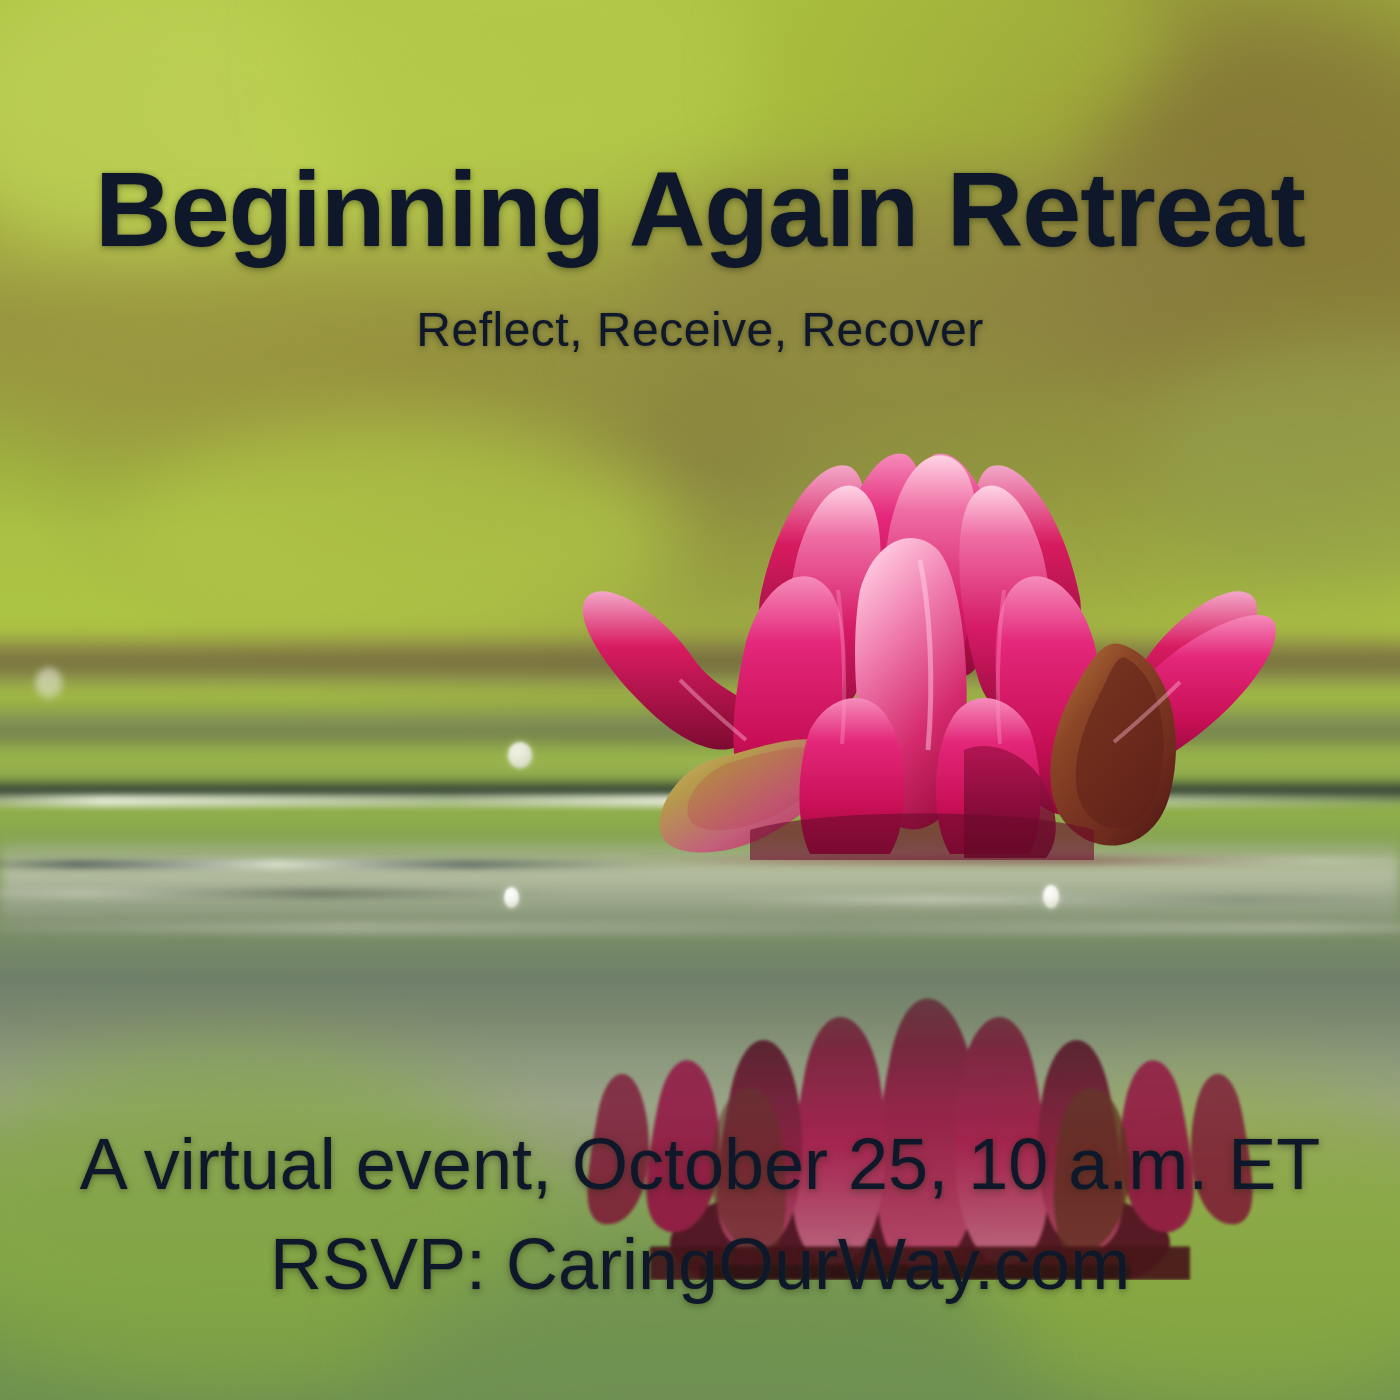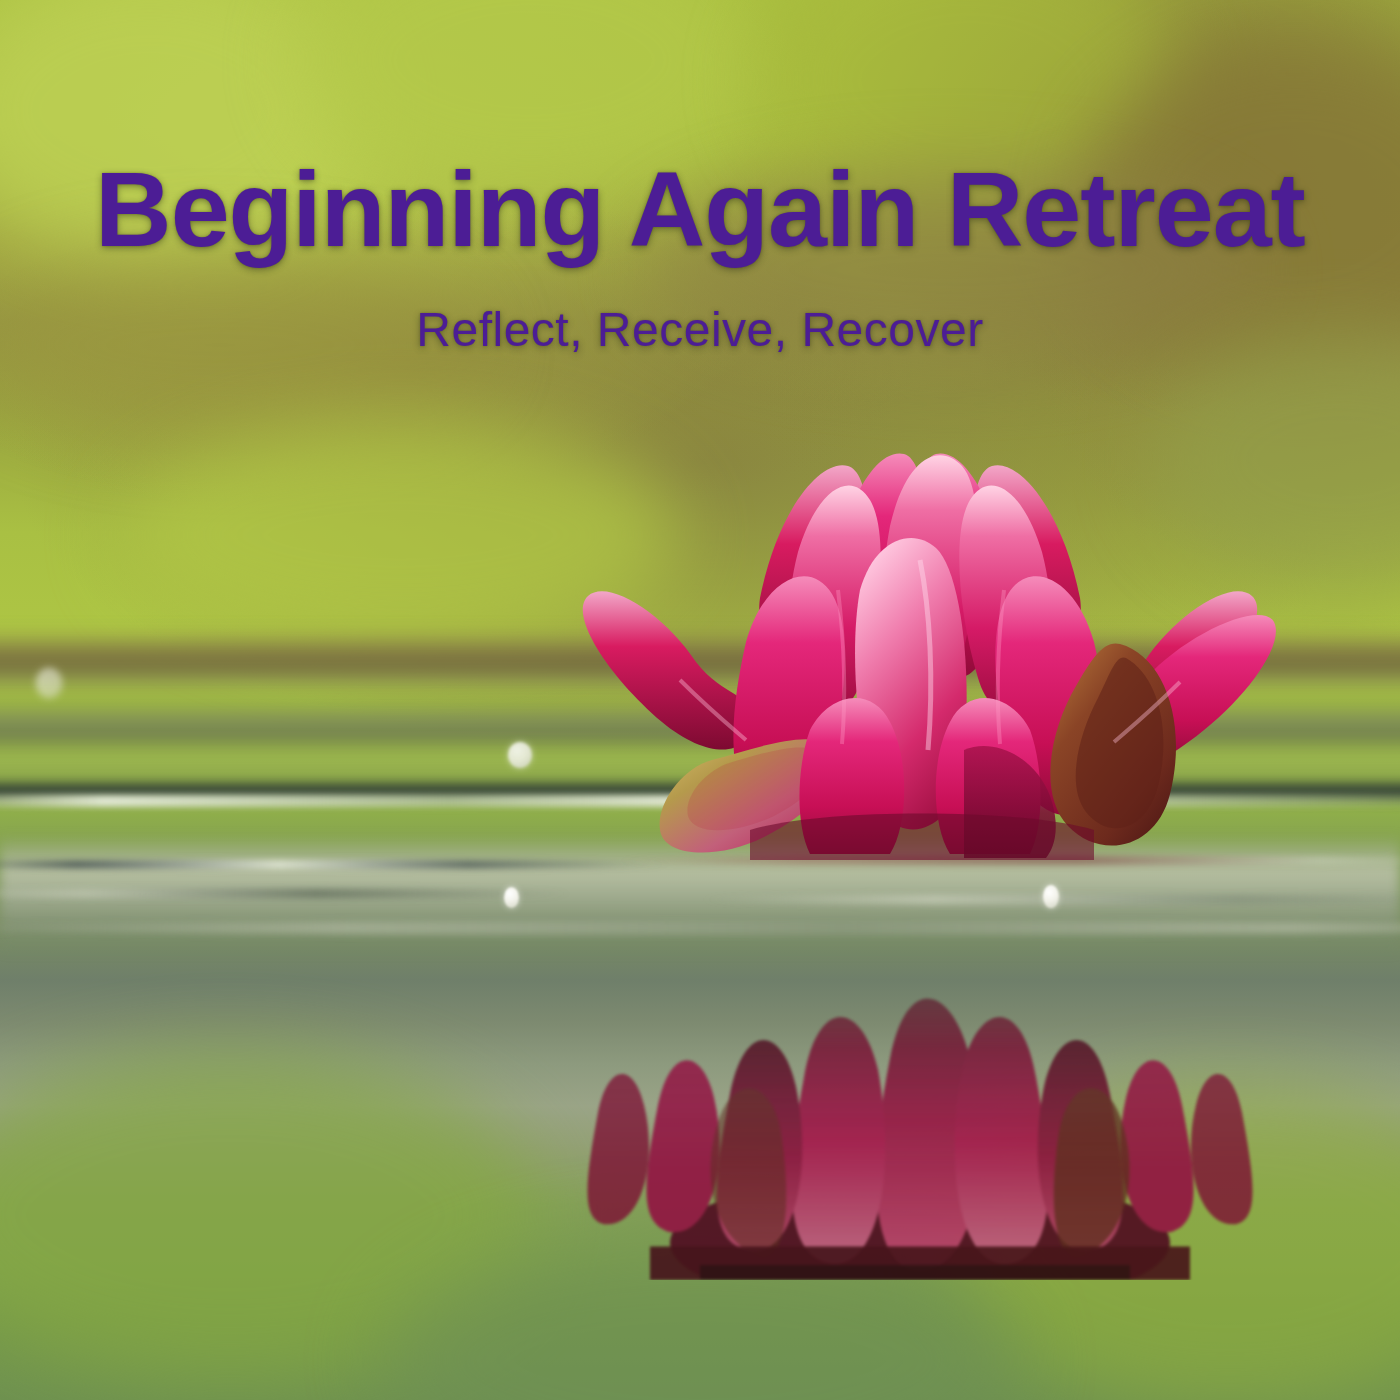--- a/index.html
+++ b/index.html
@@ -100,21 +100,21 @@
   .droplet {
     position:absolute; border-radius:50%;
     background: radial-gradient(circle at 38% 32%, #ffffff 0%, #f2f2ea 45%, #cfd2c0 100%);
     filter: blur(.8px);
     box-shadow: 0 0 6px rgba(255,255,255,.55);
   }
 
   
   .txt {
     position: absolute;
-    color: #4c1d95;
+    color: #0f172a;
     white-space: nowrap;
     text-shadow: 0 2px 7px rgba(40,45,20,.48), 0 0 2px rgba(60,60,30,.35);
   }
   #title-line {
     top: 156px;
     left: 50%;
     transform: translateX(-50%);
     font-size: 106px;
     font-weight: bold;
     letter-spacing: -1px;
@@ -321,15 +321,17 @@
       <path d="M620 252 C592 280 568 300 554 312" stroke="#ffc1da" stroke-width="4" fill="none" opacity=".4"></path>
 
       <path d="M190 400 C260 378 460 378 534 400 L534 430 L190 430 Z" fill="#6d0a2c" opacity=".6"></path>
     </svg>
   </div>
 
   <div class="txt" id="title-line">Beginning Again Retreat</div>
 
   <div class="txt" id="subtitle-line">Reflect, Receive, Recover</div>
 
-
+  <div class="txt" id="event-line">A virtual event, October 25, 10 a.m. ET</div>
+
+  <div class="txt" id="rsvp-line">RSVP: CaringOurWay.com</div>
 
 </div>
 
 </body></html>

